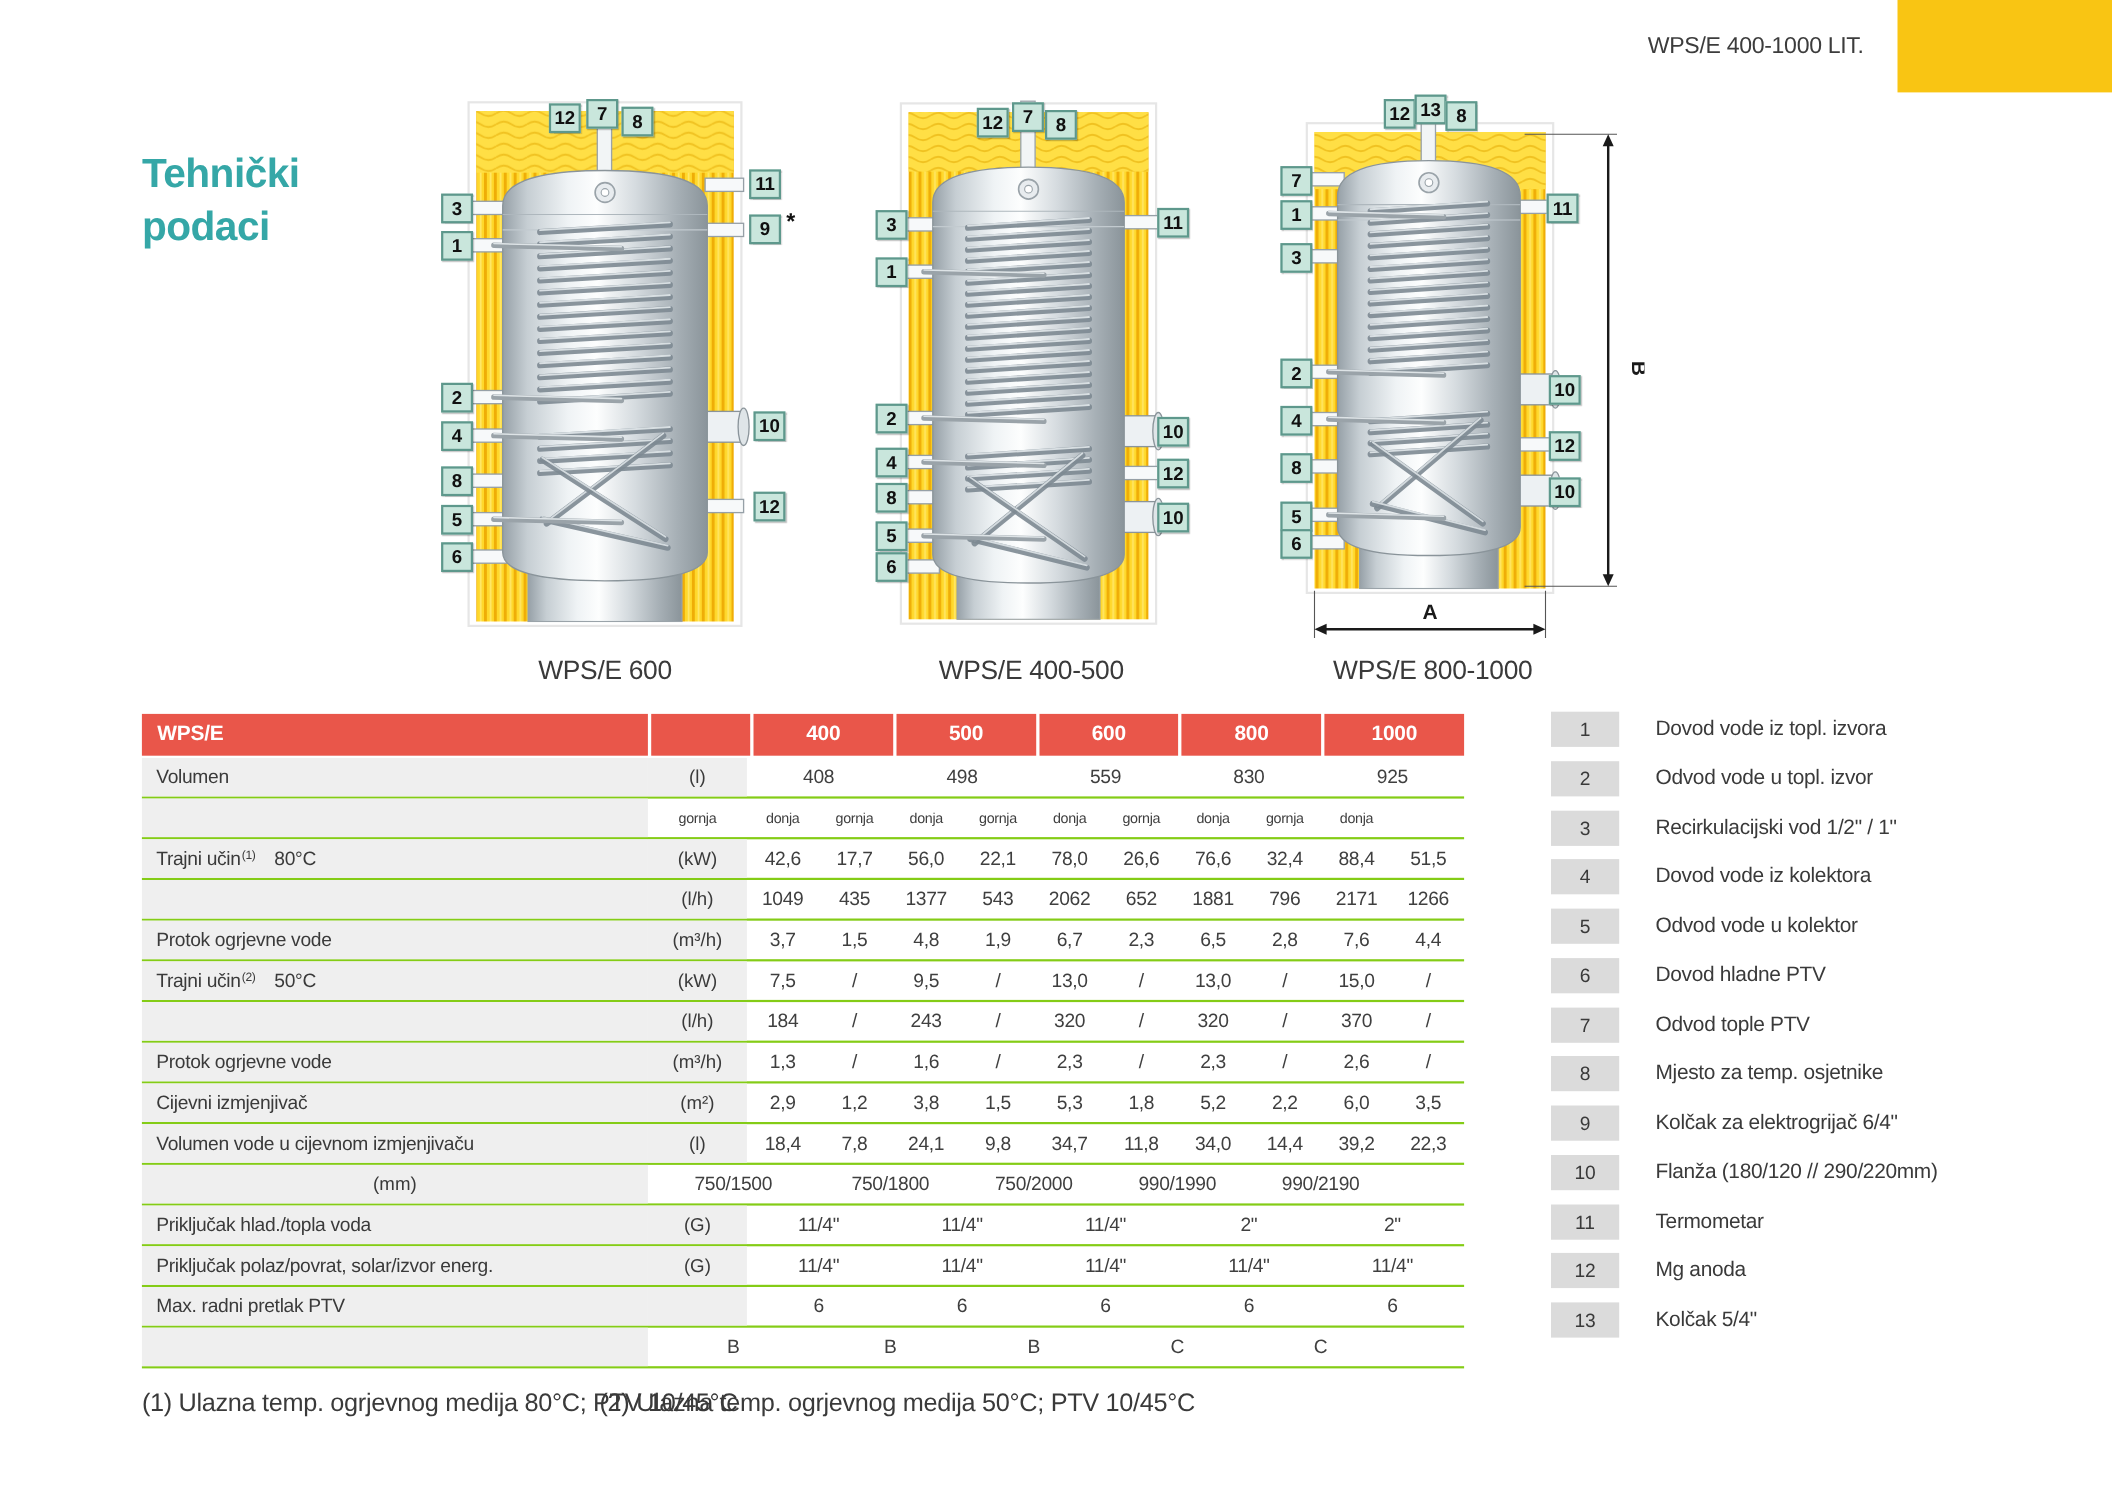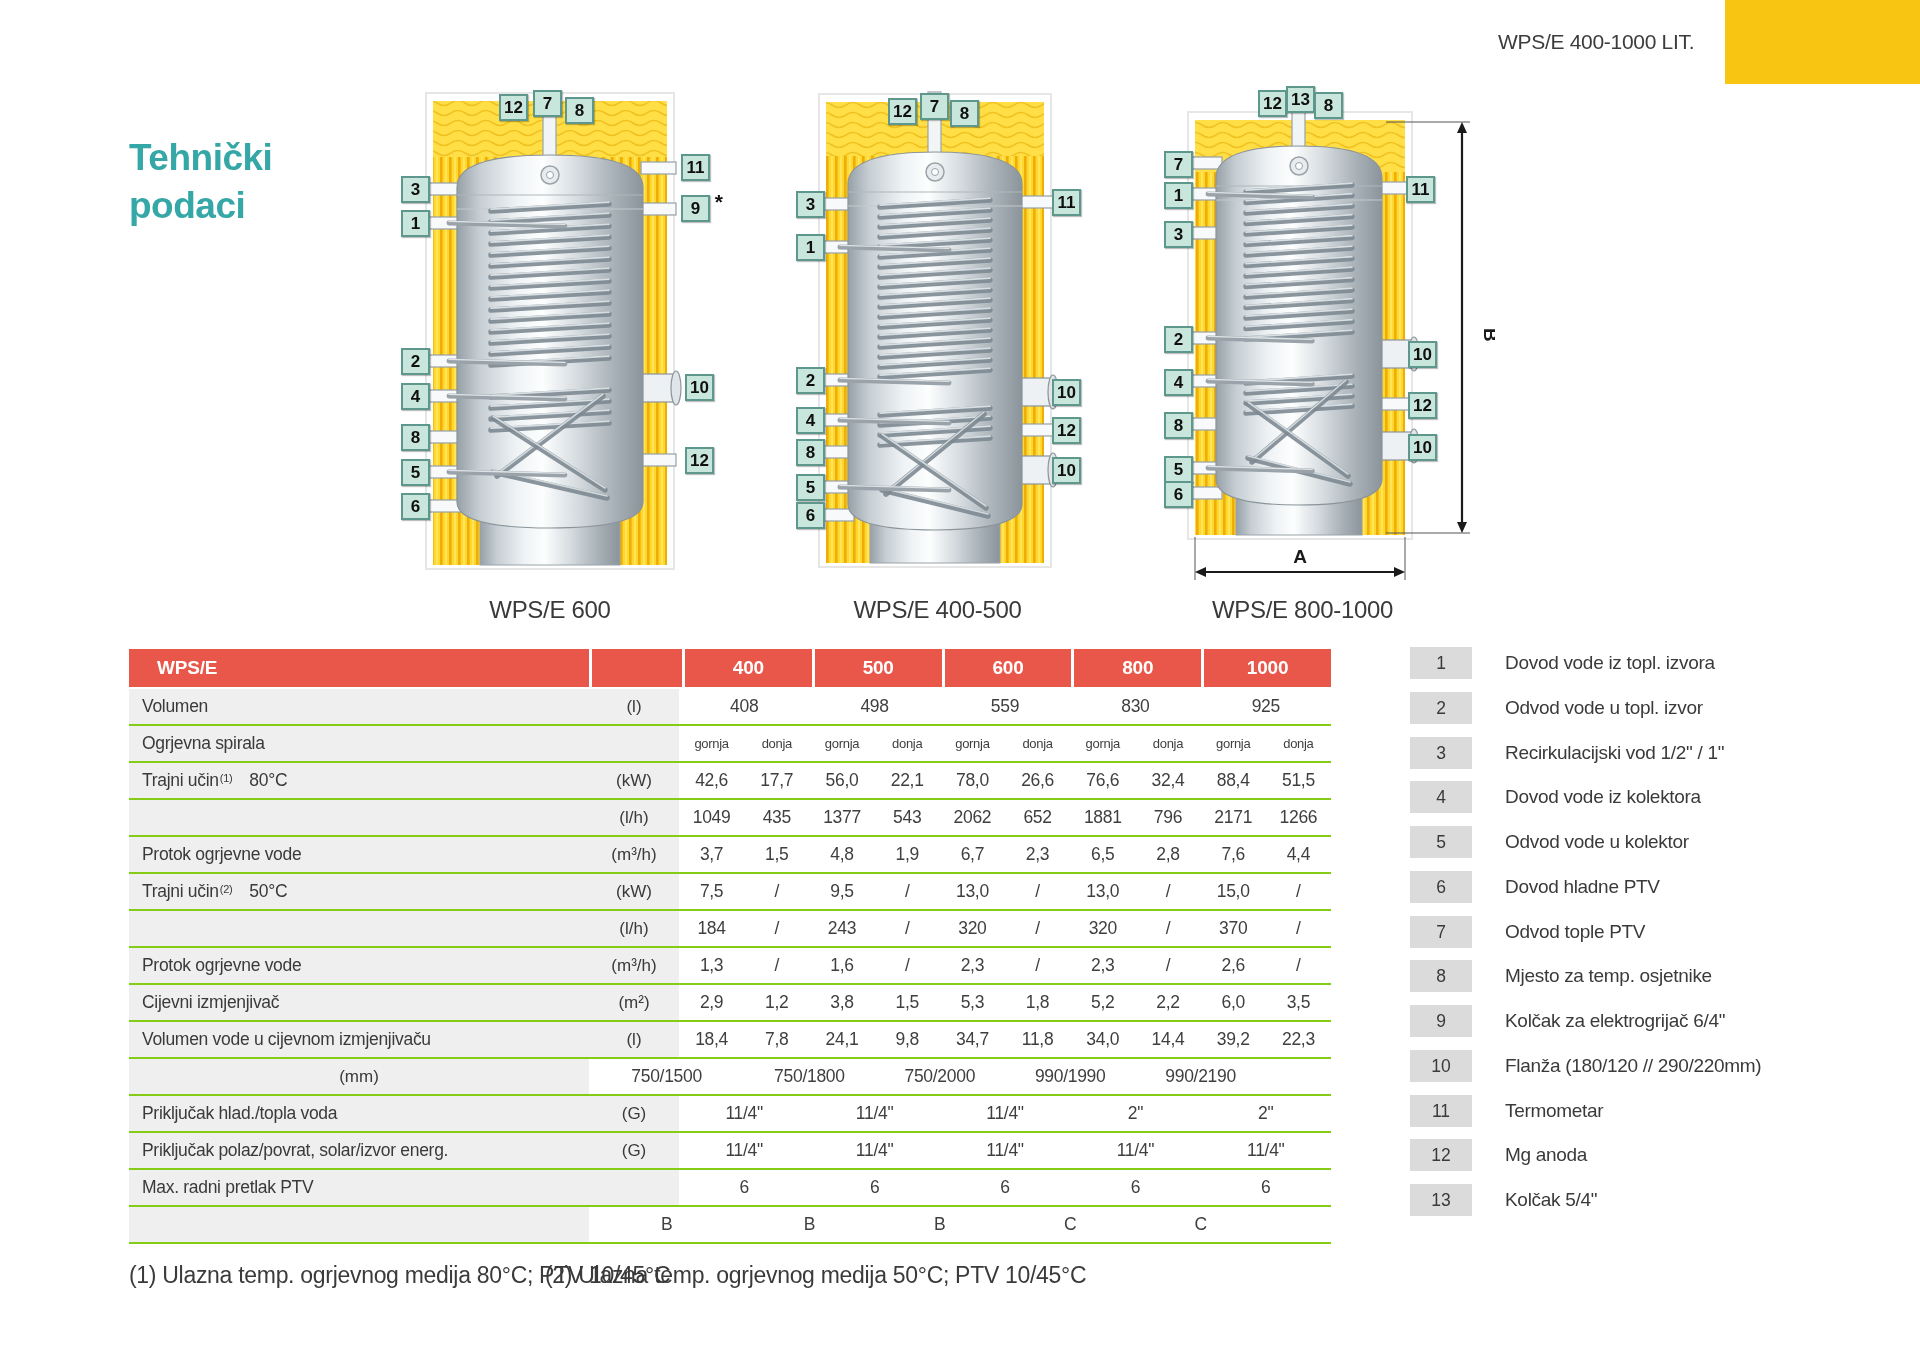--- a/index.html
+++ b/index.html
@@ -14,21 +14,21 @@
   .callout{position:absolute;width:29px;height:27px;background:#C9E6DC;border:2px solid #5E988C;
            box-sizing:border-box;display:flex;align-items:center;justify-content:center;
            font-size:17px;font-weight:700;color:#101010;box-shadow:1px 1px 1px rgba(0,0,0,.25);}
   .callout .star{position:absolute;right:-15px;top:-7px;font-size:21px;font-weight:700;color:#101010;}
   .diagram-caption{position:absolute;font-size:24px;color:#3A3A3A;text-align:center;letter-spacing:-0.3px;}
   
   #tech-table{left:129px;top:649px;width:1202px;}
   .t-header{display:grid;grid-template-columns:460px 90px repeat(5,1fr);column-gap:3px;height:38px;margin-bottom:2px;}
   .t-header>div{background:#E9564A;color:#fff;font-weight:700;font-size:19px;
                 display:flex;align-items:center;justify-content:center;letter-spacing:-0.2px;}
-  .t-header .h-model-label{justify-content:flex-start;padding-left:28px;}
+  .t-header .h-model-label{justify-content:flex-start;padding-left:14px;}
   .t-row{display:grid;grid-template-columns:460px 90px repeat(10,1fr);height:35px;border-bottom:2px solid #84cc16;}
   .c-label{background:#EFEFEF;display:flex;align-items:center;padding-left:13px;font-size:17.5px;letter-spacing:-0.3px;}
   .c-label sup{font-size:11px;margin:-6px 1px 0 1px;}
   .c-label .lab2{margin-left:16px;}
   .c-unit{background:#EFEFEF;display:flex;align-items:center;justify-content:center;font-size:17px;}
   .c-val{display:flex;align-items:center;justify-content:center;font-size:17.5px;color:#3F3F3F;letter-spacing:-0.3px;}
   .c-val.merged{grid-column:span 2;}
   .t-row.subhead .c-val{font-size:13px;}
   .row-icon{margin-left:auto;margin-right:16px;position:relative;display:flex;align-items:flex-start;}
   .row-icon .sub-l{font-style:normal;font-size:10px;font-weight:700;align-self:flex-end;margin-left:1px;}
@@ -455,23 +455,20 @@
         <span>Volumen</span>
       </div>
       <div class="c-unit">(l)</div>
       <div class="c-val merged">408</div>
       <div class="c-val merged">498</div>
       <div class="c-val merged">559</div>
       <div class="c-val merged">830</div>
       <div class="c-val merged">925</div>
     </div>
     <div class="t-row subhead">
-      <div class="c-label">
-        <span>Ogrjevna spirala</span>
-      </div>
       <div class="c-unit"></div>
       <div class="c-val">gornja</div>
       <div class="c-val">donja</div>
       <div class="c-val">gornja</div>
       <div class="c-val">donja</div>
       <div class="c-val">gornja</div>
       <div class="c-val">donja</div>
       <div class="c-val">gornja</div>
       <div class="c-val">donja</div>
       <div class="c-val">gornja</div>

